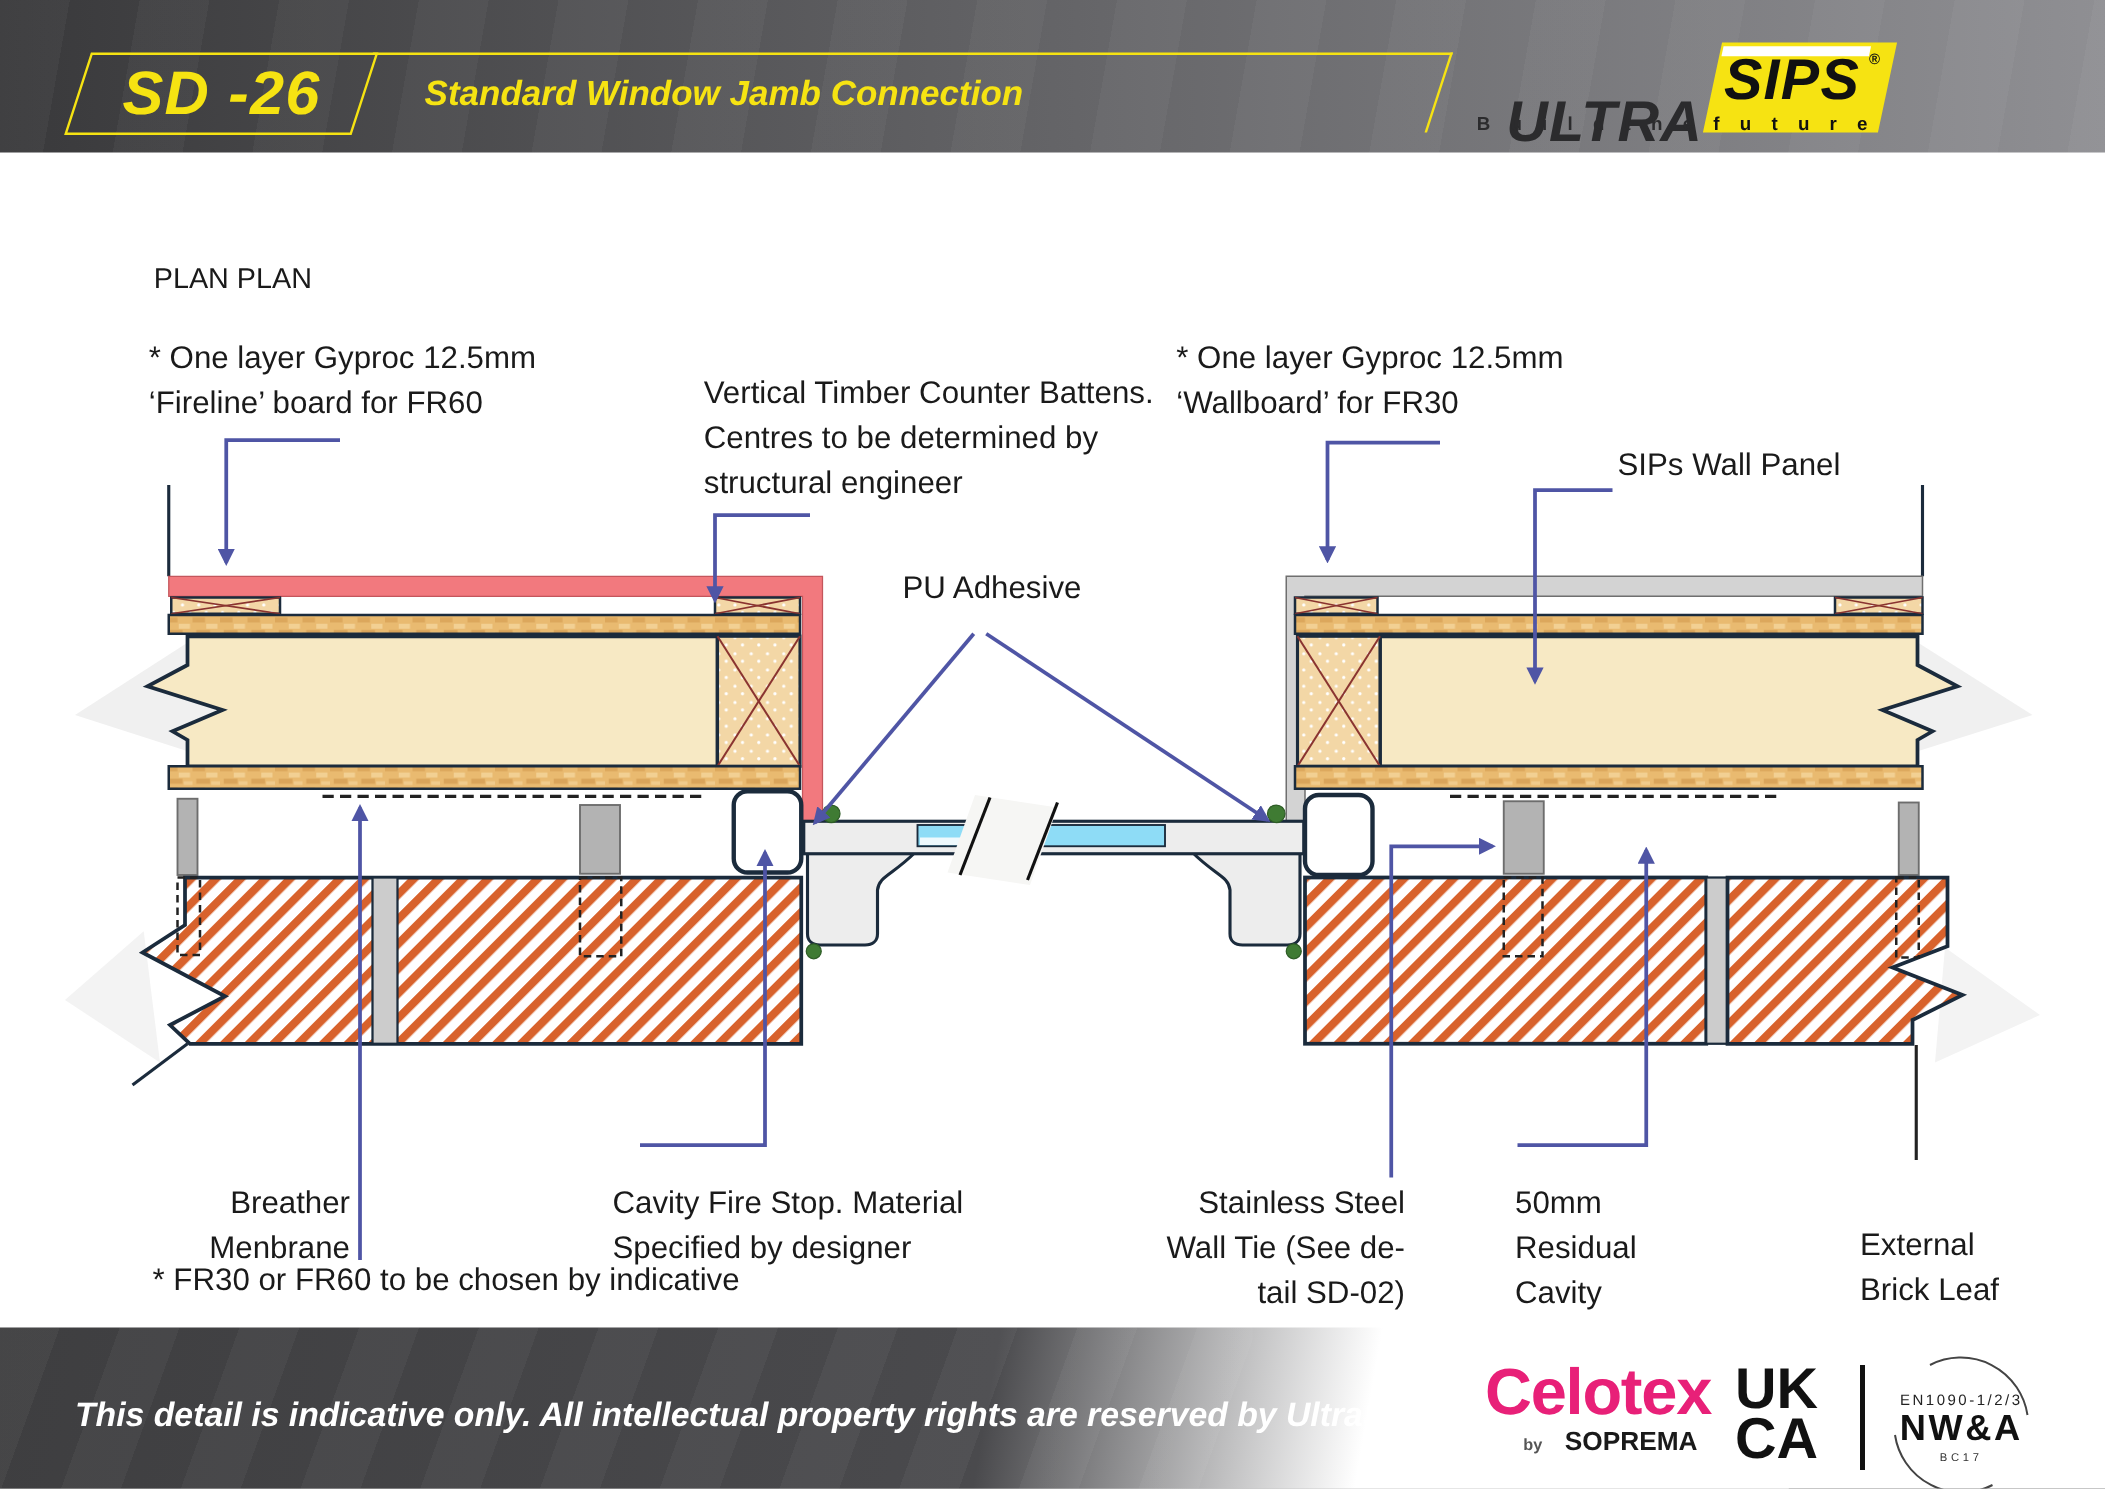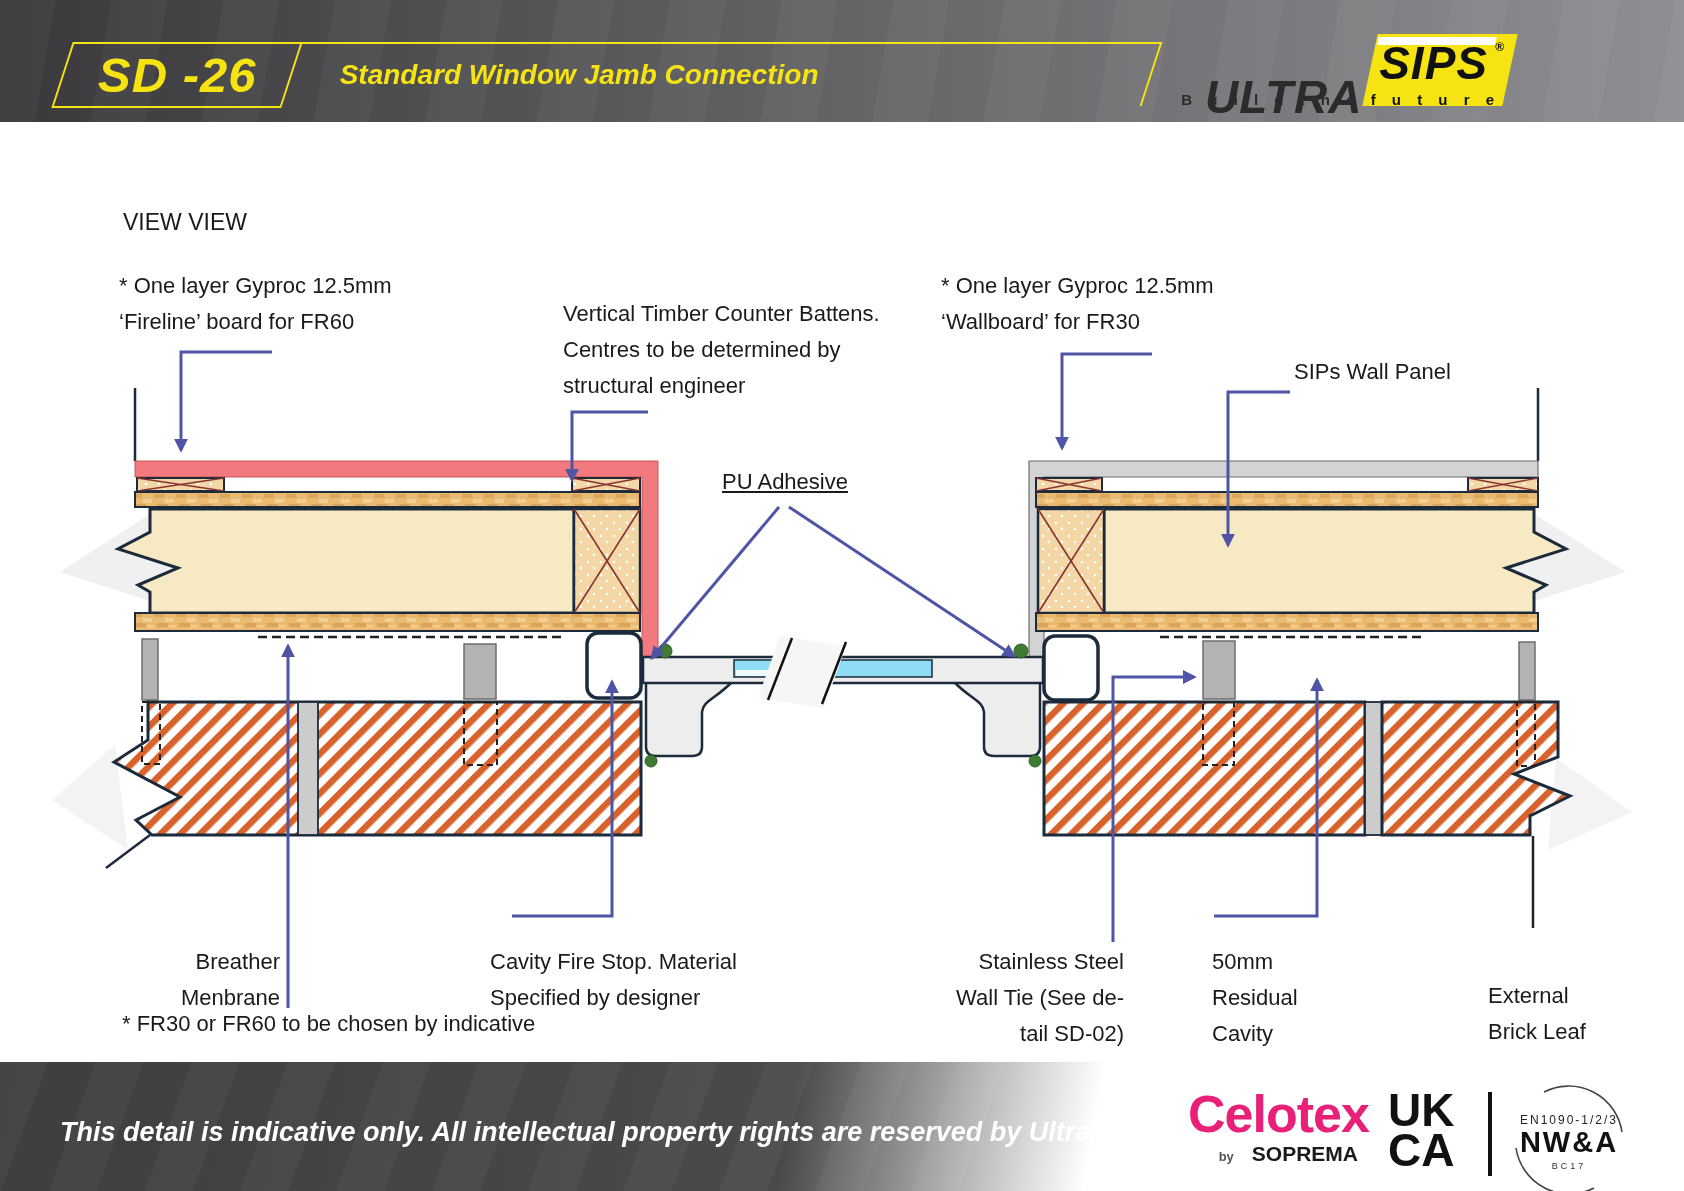--- a/index.html
+++ b/index.html
@@ -27,21 +27,21 @@
     transform:skewX(-12deg);}
   .brand .ultra{position:absolute;left:0;top:2px;font-style:italic;font-weight:800;font-size:46px;
     color:#2b2b2d;letter-spacing:1px;margin-top:34px;}
   .brand .sips{position:absolute;right:22px;top:2px;font-style:italic;font-weight:800;font-size:46px;
     color:#111;letter-spacing:1px;}
   .brand .reg{position:absolute;right:6px;top:6px;font-size:12px;color:#111;font-weight:700;}
   .brand .tag{position:absolute;right:10px;bottom:-2px;font-size:15px;font-weight:700;letter-spacing:6px;
     color:#2b2b2d;white-space:nowrap;margin-top:41px;}
   .brand .tag .tag-f{color:#111;}
   
-  .ann{position:absolute;color:#1a1a1a;font-size:22px;line-height:36px;white-space:pre-line;z-index:5;}
+  .ann{position:absolute;color:#1a1a1a;font-size:25px;line-height:36px;white-space:pre-line;z-index:5;}
   .ann.small{font-size:23px;}
   .ann.right{text-align:right;}
   
   .draw{position:absolute;left:0;top:122px;z-index:1;}
   
   .footer{position:absolute;left:0;top:1062px;width:1431px;height:141px;
     background:linear-gradient(100deg,#3e3e40 0%,#4a4a4d 55%,#ffffff 76%,#ffffff 100%);}
   .footer .stripes{position:absolute;inset:0;
     background:repeating-linear-gradient(110deg,rgba(255,255,255,.04) 0 45px,rgba(0,0,0,0) 45px 90px);
     width:70%;}
@@ -216,30 +216,30 @@
       <line x1="779" y1="507" x2="652" y2="658" marker-end="url(#arr)"></line>
       <line x1="789" y1="507" x2="1014" y2="656" marker-end="url(#arr)"></line>
       <line x1="288" y1="1008" x2="288" y2="646" marker-end="url(#arr)"></line>
       <polyline points="512,916 612,916 612,682" marker-end="url(#arr)"></polyline>
       <polyline points="1113,942 1113,677 1194,677" marker-end="url(#arr)"></polyline>
       <polyline points="1214,916 1317,916 1317,680" marker-end="url(#arr)"></polyline>
     </g>
     <line x1="1533" y1="836" x2="1533" y2="928" stroke="#222" stroke-width="2.5"></line>
   </svg>
 
-  <div class="ann small" style="left:123px;top:204px;">VIEW VIEW</div>
+  <div class="ann small" style="left:123px;top:204px;">PLAN PLAN</div>
   <div class="ann" style="left:119px;top:268px;">* One layer Gyproc 12.5mm
 ‘Fireline’ board for FR60</div>
   <div class="ann" style="left:563px;top:296px;">Vertical Timber Counter Battens.
 Centres to be determined by
 structural engineer</div>
   <div class="ann" style="left:941px;top:268px;">* One layer Gyproc 12.5mm
 ‘Wallboard’ for FR30</div>
   <div class="ann" style="left:1294px;top:354px;">SIPs Wall Panel</div>
-  <div class="ann" style="left:722px;top:464px;text-decoration:underline;">PU Adhesive</div>
+  <div class="ann" style="left:722px;top:452px;">PU Adhesive</div>
   <div class="ann" style="left:490px;top:944px;">Cavity Fire Stop. Material
 Specified by designer</div>
   <div class="ann right" style="right:1404px;top:944px;width:200px;">Breather
 Menbrane</div>
   <div class="ann right" style="right:560px;top:944px;width:260px;">Stainless Steel
 Wall Tie (See de-
 tail SD-02)</div>
   <div class="ann" style="left:1212px;top:944px;">50mm
 Residual
 Cavity</div>

